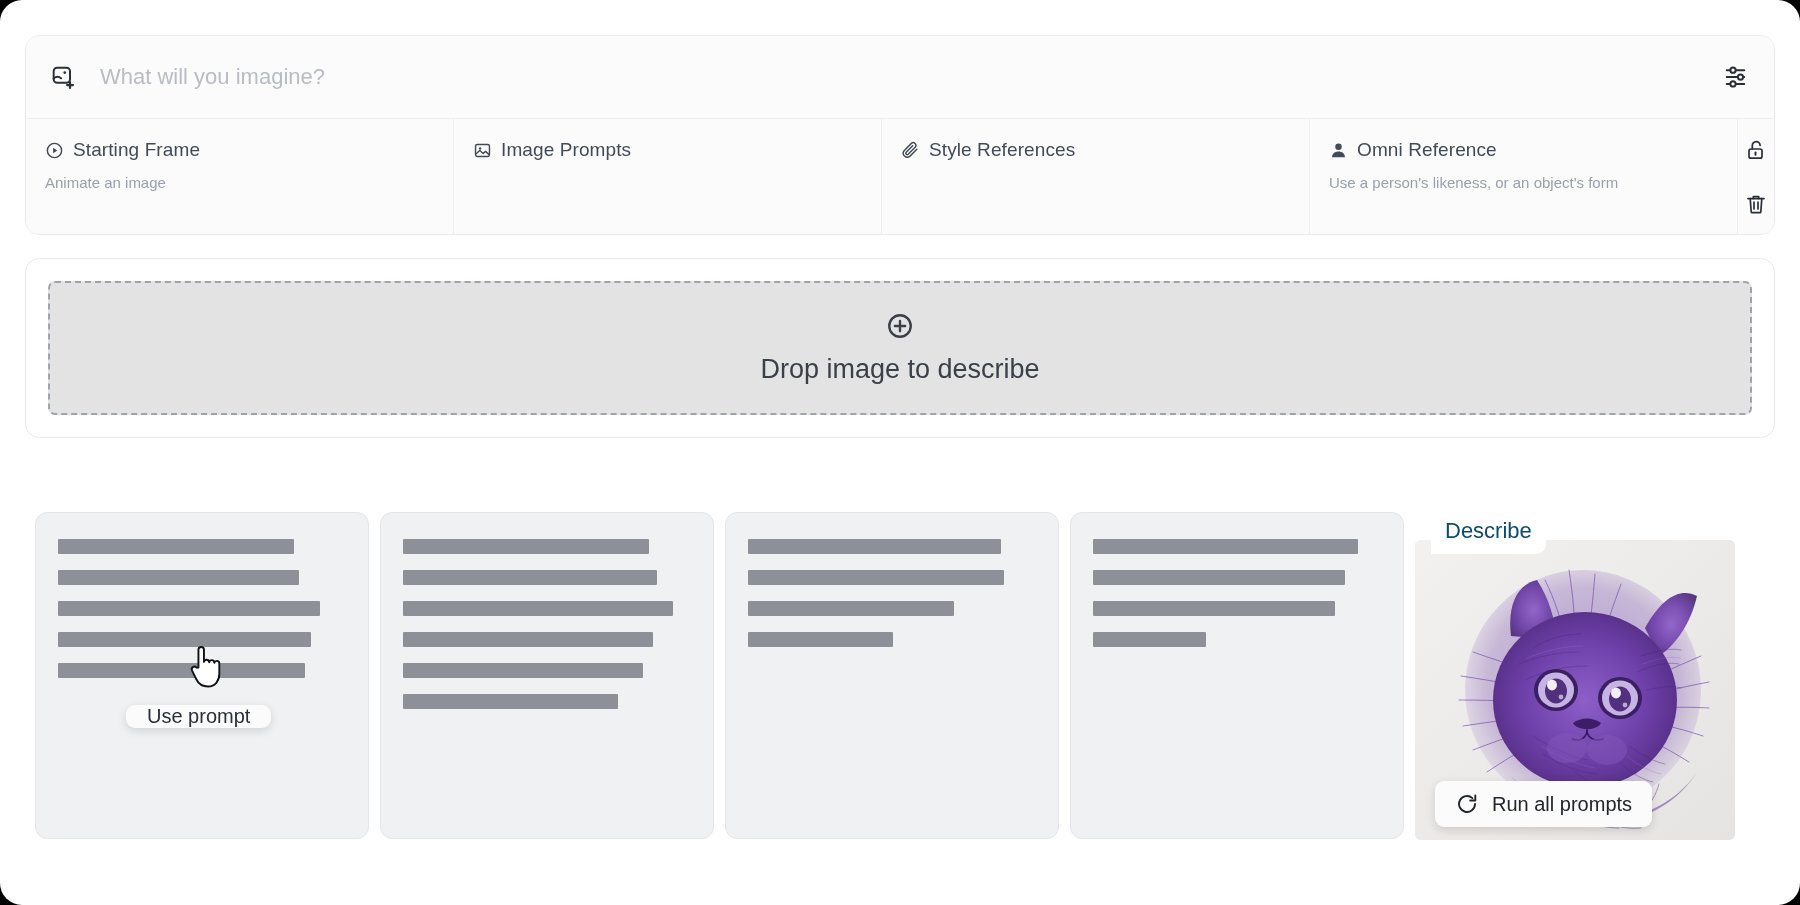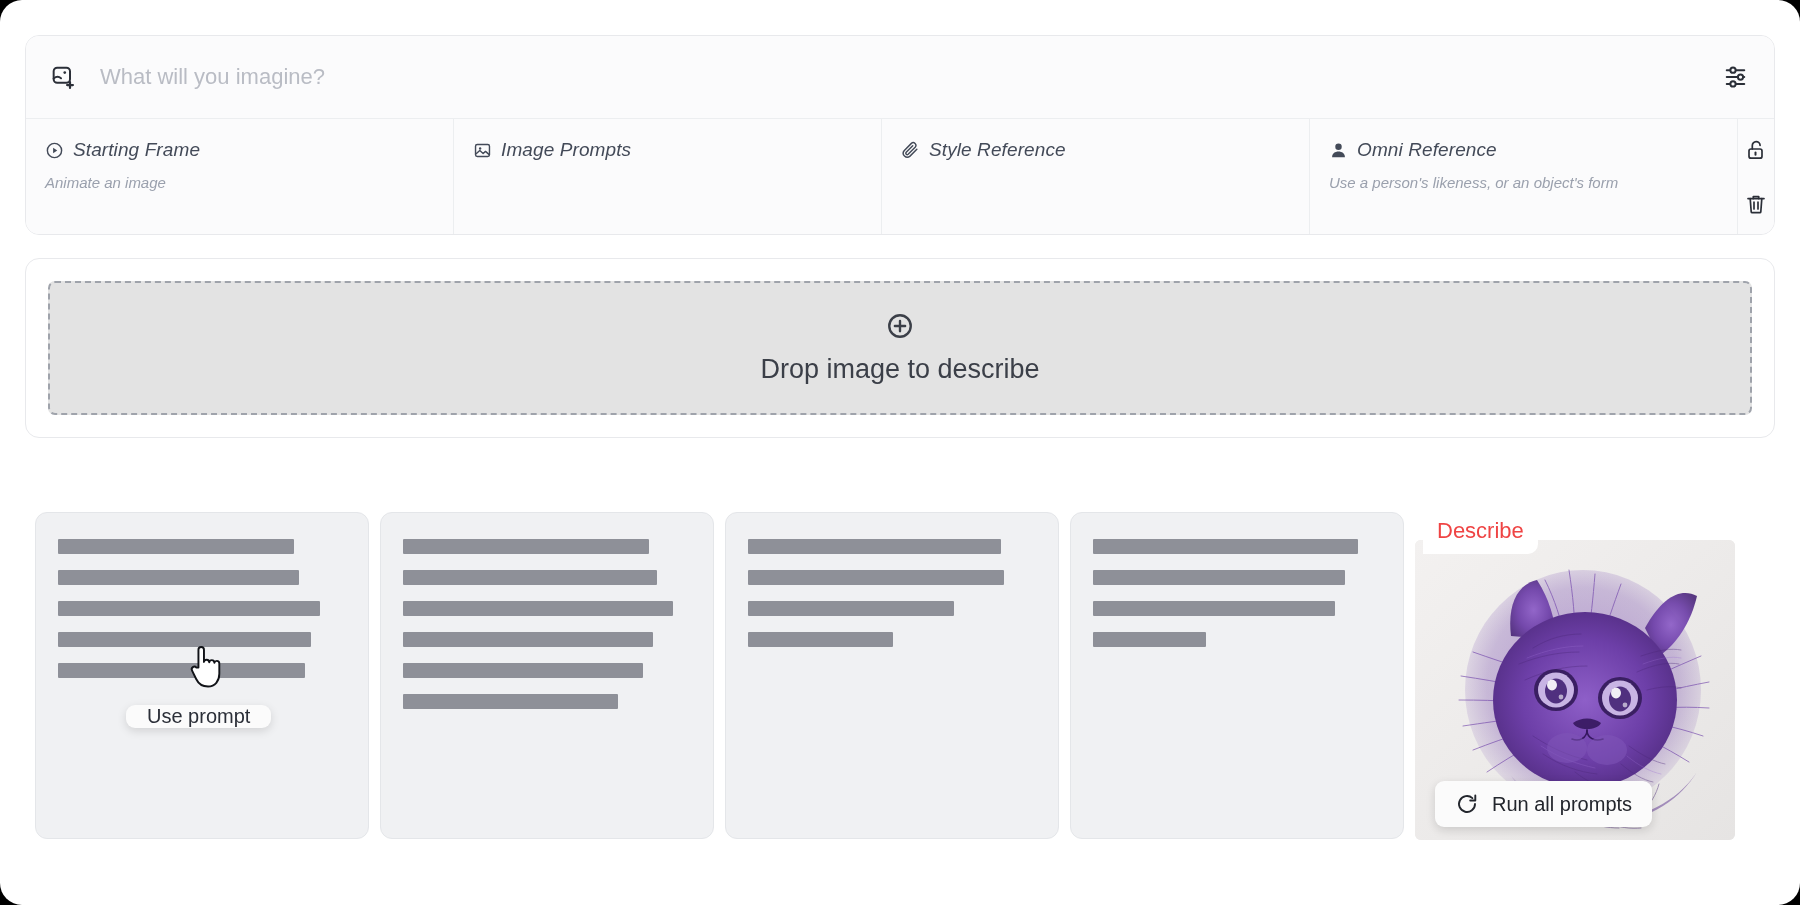--- a/index.html
+++ b/index.html
@@ -83,21 +83,20 @@
     display: flex;
     height: 116px;
     background: #fbfbfc;
   }
 
   .ref-tab {
     position: relative;
     padding: 19px 0 0 19px;
     border-right: 1px solid #eceef0;
     cursor: pointer;
-    font-style: italic;
   }
   .ref-tab:nth-child(1) { width: 428px; }
   .ref-tab:nth-child(2) { width: 428px; }
   .ref-tab:nth-child(3) { width: 428px; }
   .ref-tab:nth-child(4) { width: 428px; }
 
   .ref-tab-head {
     display: flex;
     align-items: center;
     gap: 9px;
@@ -223,28 +222,28 @@
   
   #describe-card {
     position: absolute;
     left: 1380px;
     top: 0px;
     width: 340px;
     height: 337px;
   }
   #describe-badge {
     position: absolute;
-    left: 8px;
+    left: 16px;
     top: 0px;
     z-index: 4;
     background: #ffffff;
     padding: 6px 14px 10px 14px;
     border-radius: 0 10px 10px 0;
     font-size: 22px;
-    color: #ef4444;
+    color: #0c4a6e;
     font-weight: 400;
   }
   #describe-image-wrap {
     position: absolute;
     left: 0; top: 28px;
     width: 320px;
     height: 300px;
     border-radius: 6px;
     overflow: hidden;
     background: #eceaea;
@@ -326,21 +325,21 @@
         </div>
       </div>
 
       <div class="ref-tab">
         <div class="ref-tab-head">
           <span class="ref-tab-icon">
             <svg width="19" height="19" viewBox="0 0 24 24" fill="none" stroke="#434a58" stroke-width="1.8" stroke-linecap="round">
               <path d="M20 10.5l-8.6 8.6a5.1 5.1 0 0 1-7.2-7.2l8.9-8.9a3.4 3.4 0 0 1 4.8 4.8l-8.9 8.9a1.7 1.7 0 0 1-2.4-2.4l8.2-8.2"></path>
             </svg>
           </span>
-          <span class="ref-tab-title">Style Reference</span>
+          <span class="ref-tab-title">Style References</span>
         </div>
       </div>
 
       <div class="ref-tab">
         <div class="ref-tab-head">
           <span class="ref-tab-icon">
             <svg width="19" height="19" viewBox="0 0 24 24" fill="#434a58">
               <circle cx="12" cy="7.4" r="4.1"></circle>
               <path d="M3.9 20.4c0-4.5 3.6-7.1 8.1-7.1s8.1 2.6 8.1 7.1z"></path>
             </svg>

